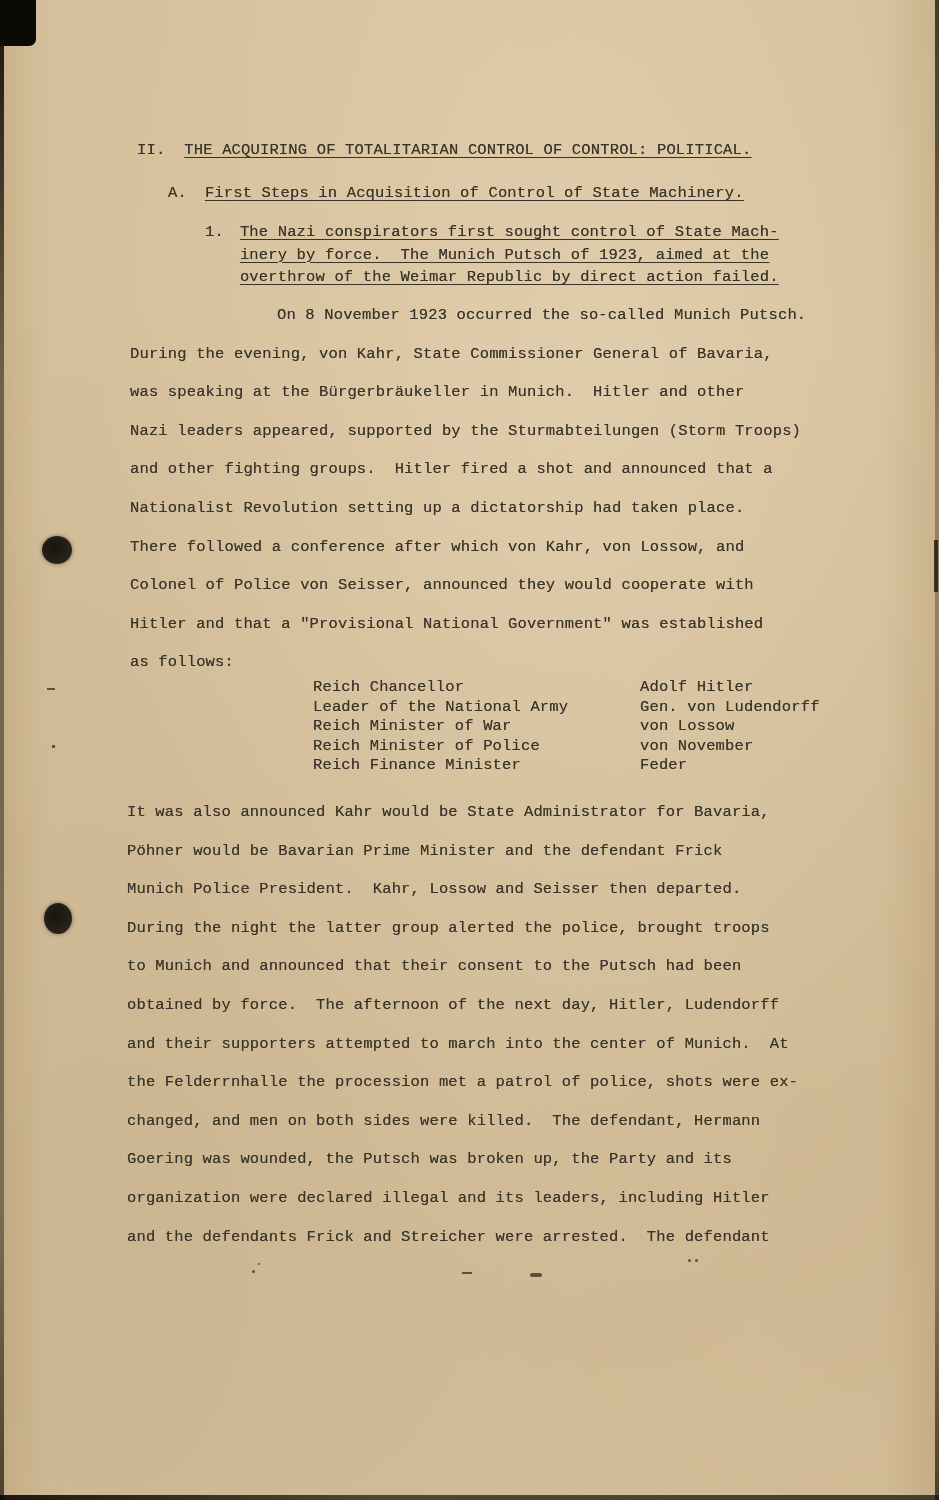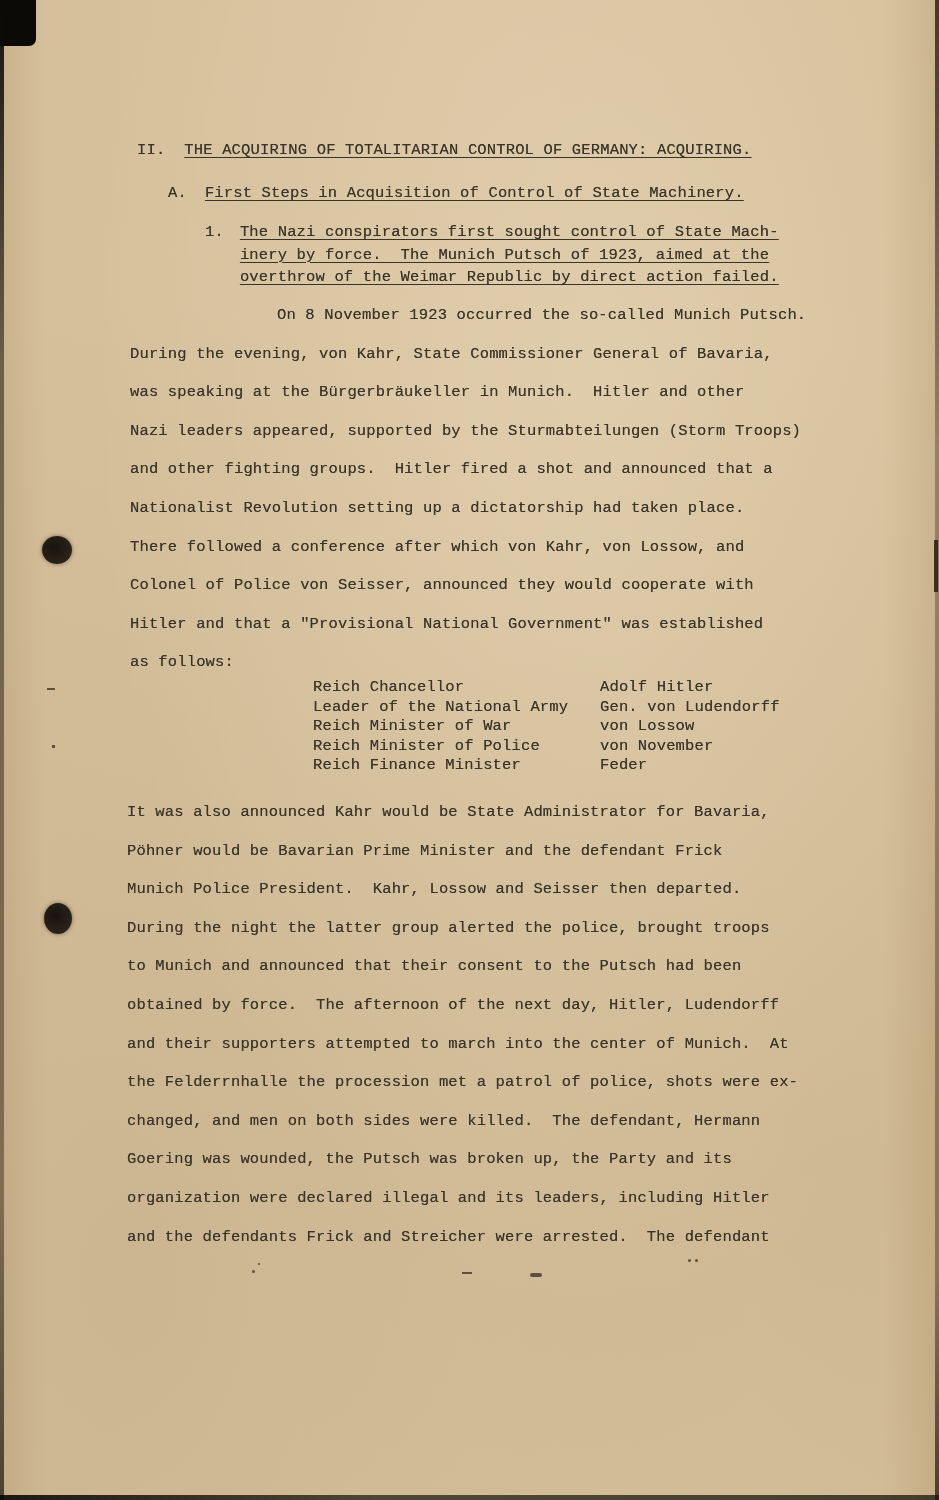--- a/index.html
+++ b/index.html
@@ -102,21 +102,21 @@
 
   .para {
     position: absolute;
     white-space: pre-wrap;
     line-height: 38.6px;
   }
   .para-1 { left: 130px; top: 296px; width: 740px; text-indent: 147px; }
   .para-2 { left: 127px; top: 793px; width: 742px; }
 
   .gov-table { position: absolute; left: 313px; top: 678px; }
-  .gov-row { display: flex; line-height: 19.5px; }
+  .gov-row { display: flex; line-height: 19.5px; gap: 40px; }
   .gov-office { flex: 0 0 287px; }
   .gov-name { flex: 0 0 auto; }
 </style>
 </head>
 <body>
 
 <div class="page">
 
   <div class="corner-tl"></div>
   <div class="edge-left"></div>
@@ -132,21 +132,21 @@
   <div class="speck speck-a"></div>
   <div class="speck speck-a2"></div>
   <div class="speck speck-b"></div>
   <div class="speck speck-c"></div>
   <div class="speck speck-d"></div>
   <div class="speck speck-d2"></div>
 
 
   <div class="heading-row heading-ii">
     <span class="heading-num">II.</span>
-    <span class="heading-title underline">THE ACQUIRING OF TOTALITARIAN CONTROL OF GERMANY: ACQUIRING.</span>
+    <span class="heading-title underline">THE ACQUIRING OF TOTALITARIAN CONTROL OF CONTROL: POLITICAL.</span>
   </div>
 
   <div class="heading-row heading-a">
     <span class="heading-num">A.</span>
     <span class="heading-title underline">First Steps in Acquisition of Control of State Machinery.</span>
   </div>
 
   <div class="subsection">
     <span class="subsection-num">1.</span>
     <div class="subsection-text underline">The Nazi conspirators first sought control of State Mach-

